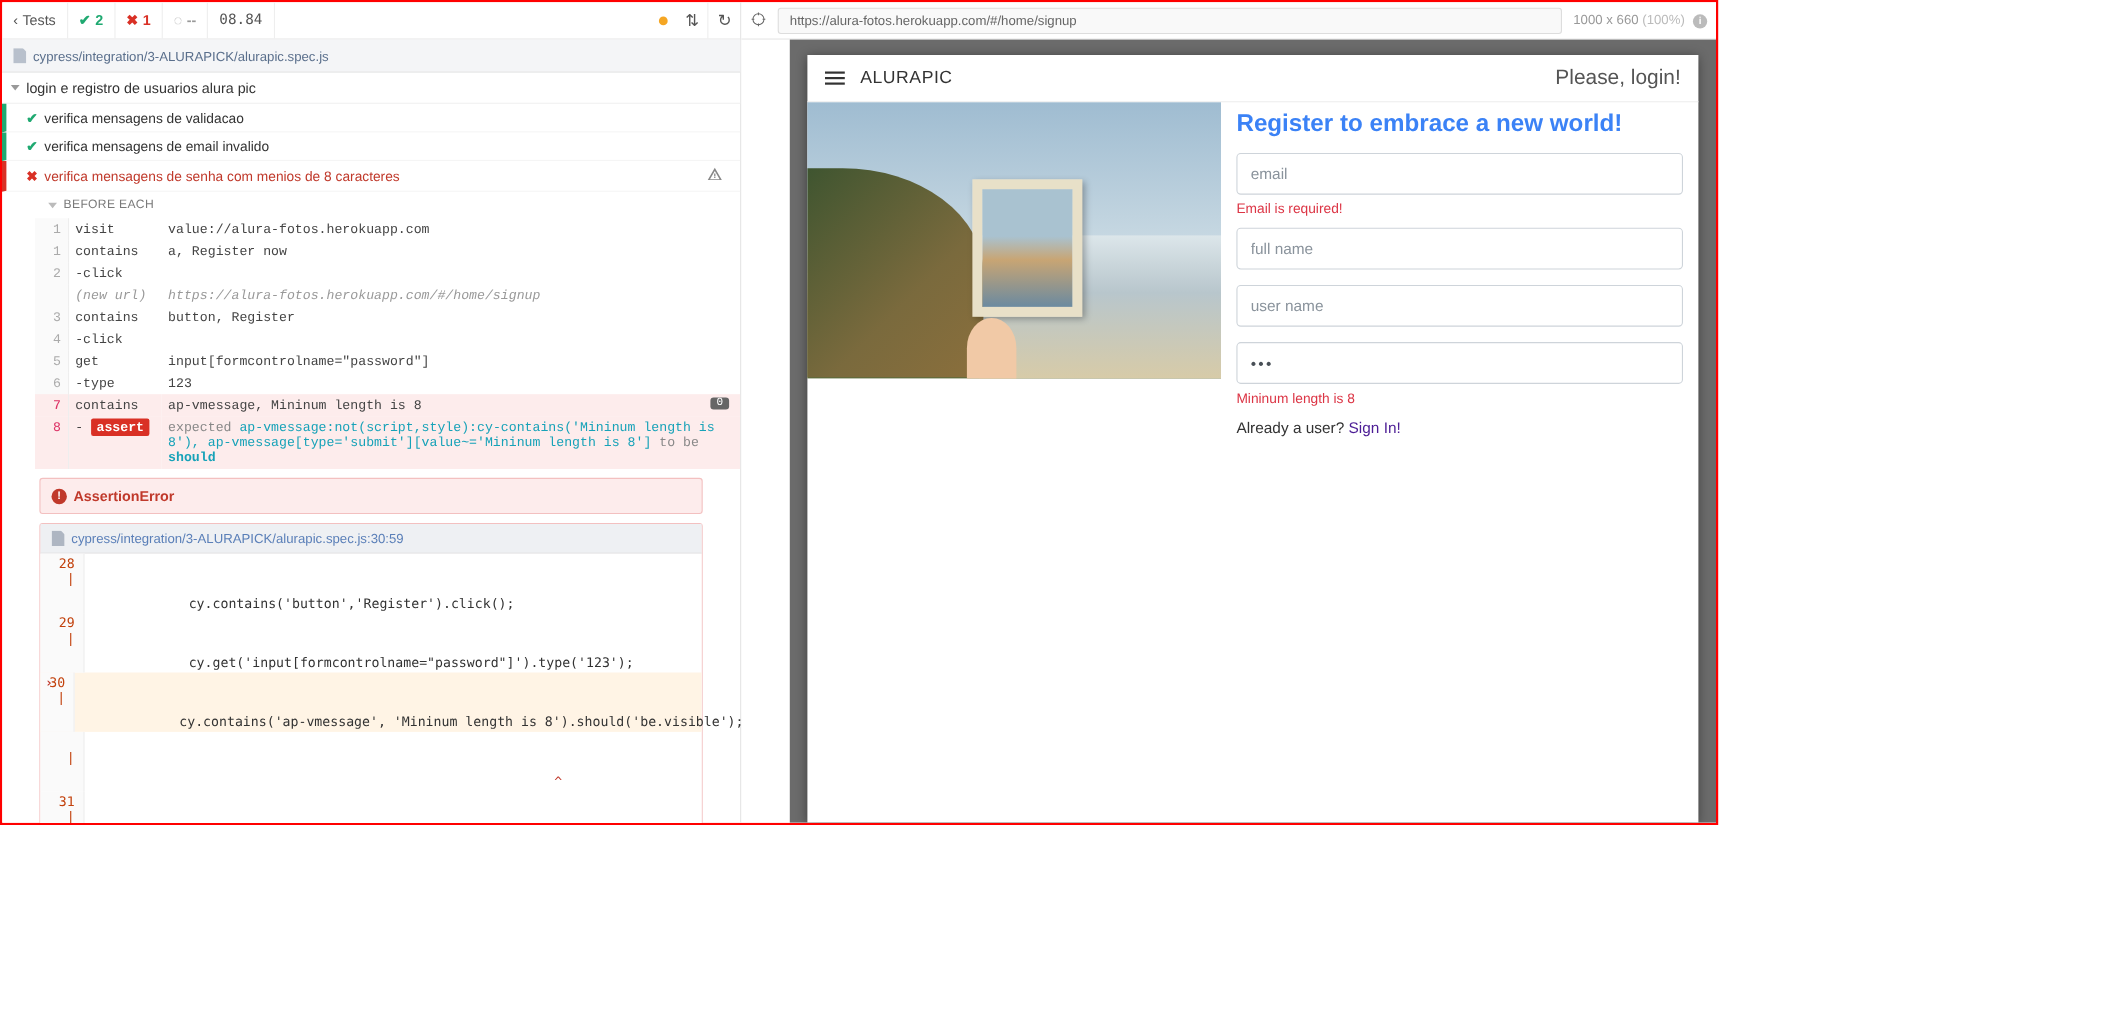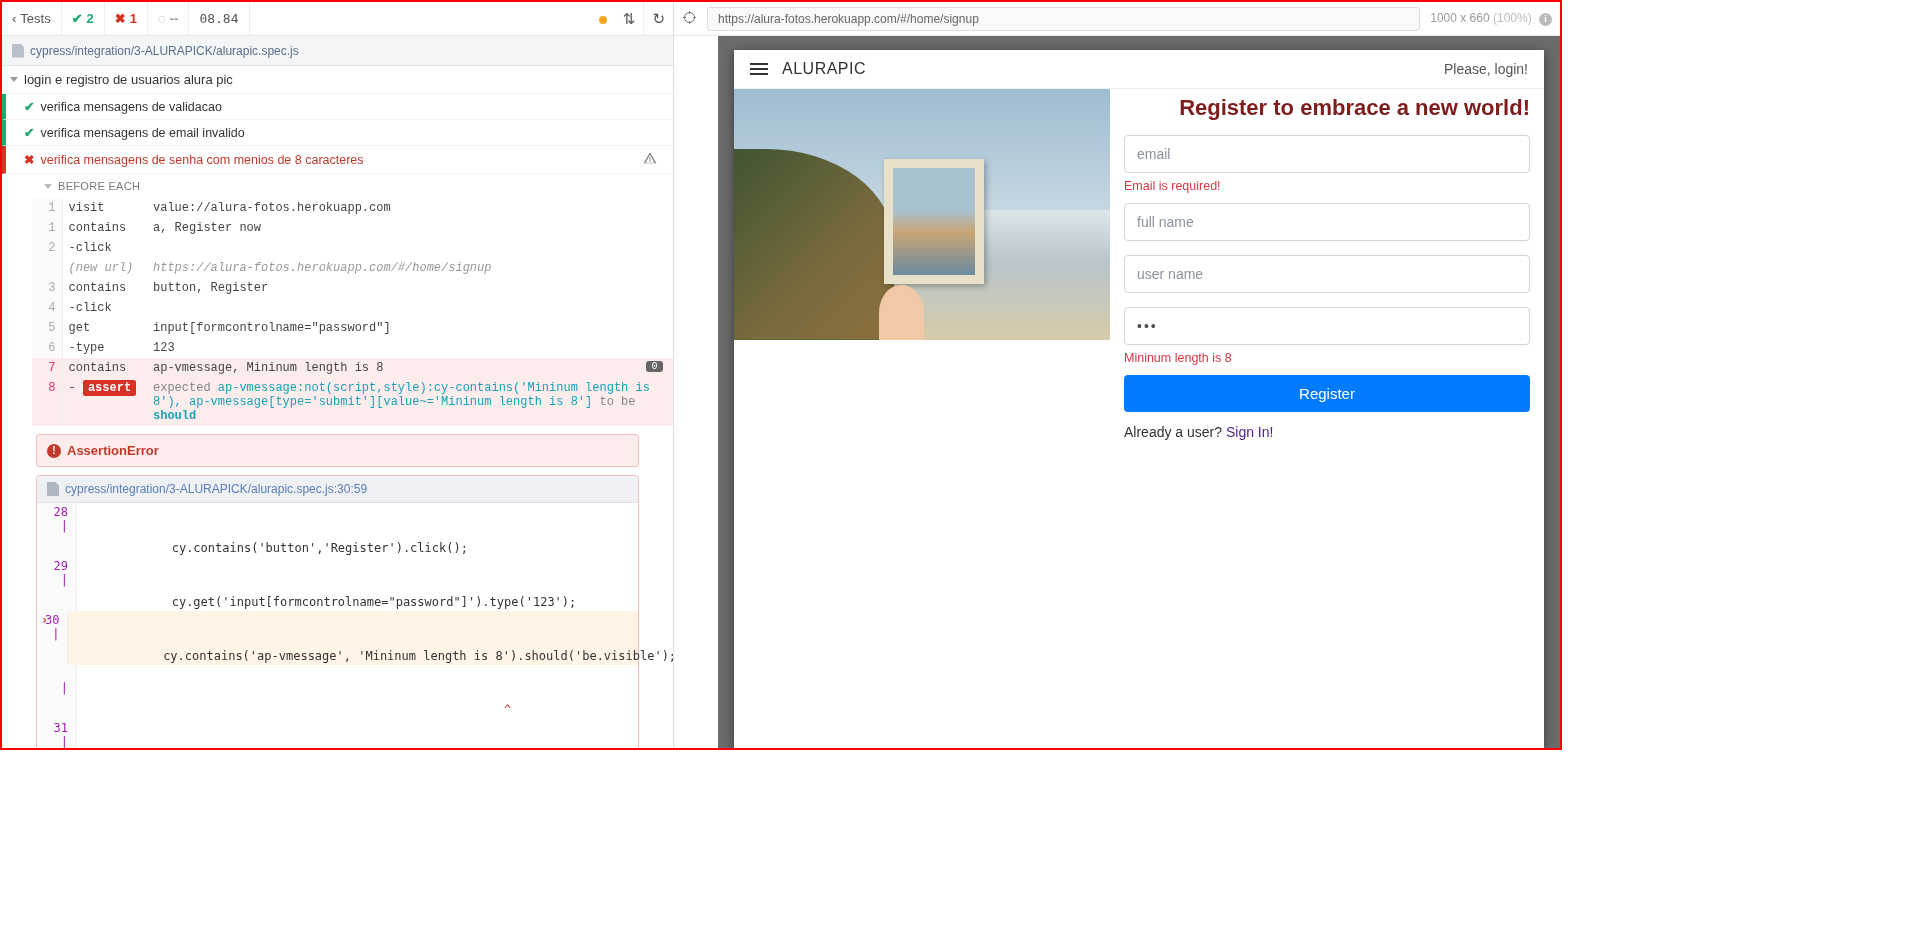--- a/index.html
+++ b/index.html
@@ -66,21 +66,21 @@
   .error-box { margin:8px 34px 0 34px; background:#fdecec; border:1px solid #f3c0c0; border-radius:3px; padding:8px 10px; }
   .error-head { color:#c0392b; font-weight:600; display:flex; align-items:center; gap:6px; font-size:13px; }
   .error-head .ico { width:14px; height:14px; border-radius:50%; background:#c0392b; color:#fff; font-size:10px; display:flex; align-items:center; justify-content:center; font-weight:bold; }
   .error-msg { color:#c0392b; font-family: Consolas, monospace; font-size:12px; margin-top:8px; line-height:1.5; }
 
   .code-box { margin:8px 34px 0 34px; background:#fdf5f5; border:1px solid #f3c0c0; border-radius:3px; }
   .code-path { background:#eef0f3; padding:6px 10px; color:#5a7fb8; font-size:12px; border-bottom:1px solid #e2e2e2; display:flex; align-items:center; gap:6px; }
   .code-path .file-ico { background:#aeb6c2; }
   .code-lines { font-family: Consolas, monospace; font-size:12px; background:#fff; }
   .code-line { display:flex; }
-  .code-line .ln { width:40px; text-align:right; color:#a21caf; padding:2px 8px; border-right:1px solid #eee; background:#fafafa; position:relative; }
+  .code-line .ln { width:40px; text-align:right; color:#c2410c; padding:2px 8px; border-right:1px solid #eee; background:#fafafa; position:relative; }
   .code-line .ct { padding:2px 8px; flex:1; white-space:pre; color:#333;margin-top:36px; }
   .code-line.hl { background:#fff4e5; }
   .code-line.hl .ln::before { content:"›"; position:absolute; left:4px; color:#c0392b; font-weight:bold; }
 
   
   .r-header { display:flex; align-items:center; height:34px; border-bottom:1px solid #e6e6e6; padding:0 8px; gap:10px; }
   .url-bar { flex:1; border:1px solid #ddd; border-radius:3px; height:24px; padding:0 10px; color:#666; font-size:12px; display:flex; align-items:center; background:#f9f9f9; }
   .dim-info { color:#999; font-size:12px; }
   .dim-info .pct { color:#bbb; }
   .info-dot { width:13px; height:13px; border-radius:50%; background:#bbb; color:#fff; font-size:9px; display:inline-flex; align-items:center; justify-content:center; font-weight:bold; margin-left:4px; }
@@ -91,31 +91,31 @@
   .app-frame {
     width: 810px;
     background:#fff;
     box-shadow: 0 2px 10px rgba(0,0,0,.45);
     padding-bottom: 60px;
   }
   .app-nav { display:flex; align-items:center; padding:10px 16px; border-bottom:1px solid #eee; }
   .hamburger { display:flex; flex-direction:column; gap:3px; cursor:pointer; }
   .hamburger span { width:18px; height:2px; background:#333; }
   .brand { font-size:16px; letter-spacing:.5px; margin-left:14px; color:#333; }
-  .login-link { margin-left:auto; color:#555; font-size:14px; }
+  .login-link { margin-left:auto; color:#555; font-size:19px; }
 
   .app-body { display:flex; padding:0; }
   .photo { width:376px; height:251px; background: linear-gradient(to bottom, #9fbcd1 0%, #c7d8e2 50%, #8a7a4f 75%, #5a6a3a 100%); position:relative; }
   .frame-rect { position:absolute; left:150px; top:70px; width:100px; height:125px; border:9px solid #e8e0c8; background: linear-gradient(to bottom,#a9c2d0 40%,#c8a574 60%, #6b8aa0 100%); box-shadow: 2px 2px 6px rgba(0,0,0,.3); }
   .hand { position:absolute; left:145px; bottom:0; width:45px; height:55px; background:#f1c9a6; border-radius:50% 50% 0 0; }
   .cliff { position:absolute; left:0; top:60px; width:160px; height:190px; background: linear-gradient(135deg,#3f5530 0%, #7a6a3d 60%, #8b6f3c 100%); border-radius: 0 80% 0 0 / 0 50% 0 0; }
   .sea { position:absolute; right:0; bottom:0; width:220px; height:130px; background: linear-gradient(to bottom,#dce6ea,#b8c6cc 40%, #d7cba8 100%); }
 
   .form-side { flex:1; padding: 0 14px; }
-  .form-title { text-align:right; font-size:22px; font-weight:700; color:#7f1d1d; margin:6px 0 14px; font-family:"Segoe UI",sans-serif; }
+  .form-title { text-align:left; font-size:22px; font-weight:700; color:#3b82f6; margin:6px 0 14px; font-family:"Segoe UI",sans-serif; }
   .finput { width:100%; border:1px solid #ced4da; border-radius:4px; padding:10px 12px; font-size:14px; color:#495057; margin-bottom:2px; }
   .finput::placeholder { color:#8a939c; }
   .verr { color:#dc3545; font-size:12.5px; margin:4px 0 10px; min-height:0; }
   .vgap { height:12px; }
   .reg-btn { width:100%; background:#007bff; color:#fff; border:none; border-radius:4px; padding:10px; font-size:15px; cursor:pointer; }
   .already { margin-top:12px; font-size:14px; color:#333; }
   .already a { color:#4c1d95; text-decoration:none; }
 </style>
 </head>
 <body>
@@ -339,21 +339,20 @@
           <div class="form-side">
             <div class="form-title">Register to embrace a new world!</div>
             <input class="finput" placeholder="email" style="">
             <div class="verr">Email is required!</div>
             <input class="finput" placeholder="full name" style="">
             <div class="vgap"></div>
             <input class="finput" placeholder="user name" style="">
             <div class="vgap"></div>
             <input class="finput" type="text" style="letter-spacing: 2px;" value="•••">
             <div class="verr">Mininum length is 8</div>
-            <button class="reg-btn">Register</button>
             <div class="already">
               <span>Already a user? </span><a href="#">Sign In!</a>
             </div>
           </div>
         </div>
       </div>
     </div>
   </div>
 </div>
 

